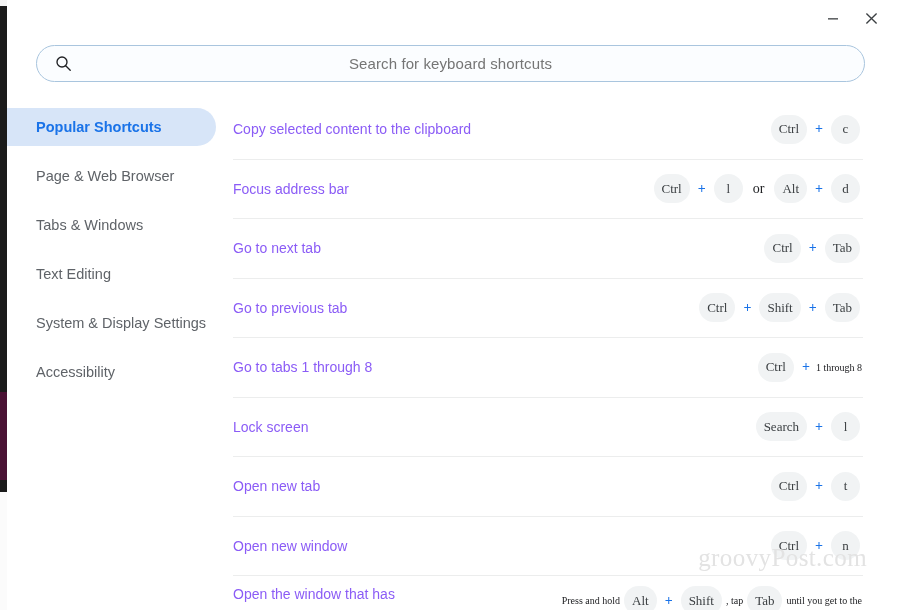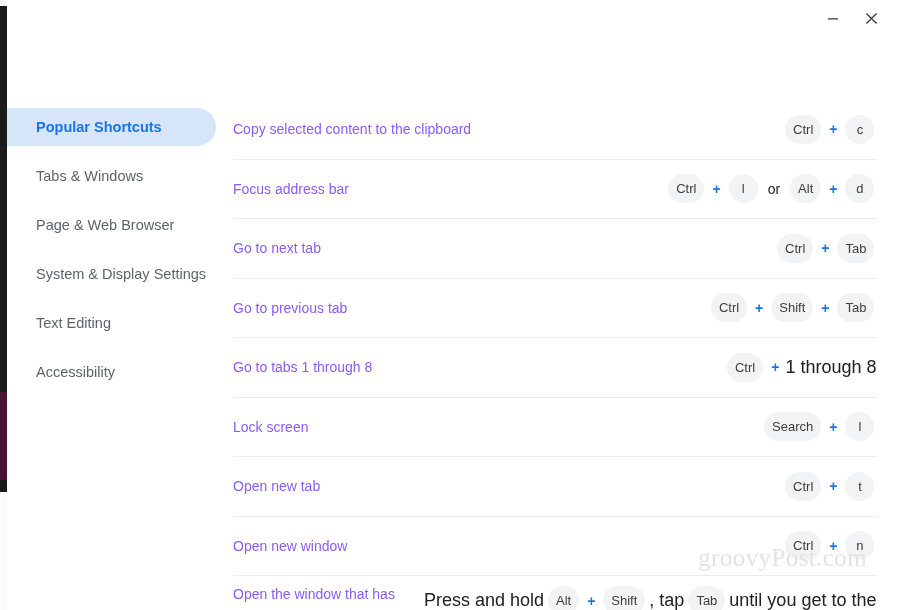--- a/index.html
+++ b/index.html
@@ -174,20 +174,21 @@
   .row-label {
     font-size: 14px;
     color: #8b5cf6;
     white-space: nowrap;
   }
   .row-keys {
     display: flex;
     align-items: center;
     gap: 0px;
     white-space: nowrap;
+    font-family: Liberation Serif, serif;
   }
 
   .keycap {
     display: inline-flex;
     align-items: center;
     justify-content: center;
     min-width: 29px;
     height: 29px;
     padding: 0 8px;
     background: #f1f3f4;
@@ -196,21 +197,21 @@
     color: #3c4043;
     margin: 0 3px;
   }
   .plus {
     color: #1a73e8;
     font-size: 14px;
     font-weight: bold;
     margin: 0 5px;
   }
   .plain {
-    font-size: 18px;
+    font-size: 10px;
     color: #202124;
     margin: 0 1px;
   }
   .orword {
     font-size: 14px;
     color: #202124;
     margin: 0 7px;
   }
 
   
@@ -258,38 +259,49 @@
     </div>
     <div class="win-btn">
       <span>
         <svg width="15" height="15" viewBox="0 0 15 15">
           <path d="M2.4 2.4 L12.6 12.6 M12.6 2.4 L2.4 12.6" stroke="#3c4043" stroke-width="1.35" fill="none"></path>
         </svg>
       </span>
     </div>
   </div>
 
+  <div class="searchwrap">
+    <div class="searchbar">
+      <span class="search-icon">
+        <svg width="17" height="17" viewBox="0 0 17 17">
+          <circle cx="7" cy="7" r="5" stroke="#202124" stroke-width="1.35" fill="none"></circle>
+          <path d="M10.7 10.7 L15.2 15.2" stroke="#202124" stroke-width="1.35" stroke-linecap="round" fill="none"></path>
+        </svg>
+      </span>
+      <input class="search-placeholder" type="text" placeholder="Search for keyboard shortcuts" style="">
+    </div>
+  </div>
 
   <div class="content">
 
     <div class="sidebar">
         <div class="side-item selected">
           <span>Popular Shortcuts</span>
         </div>
         <div class="side-item">
+          <span>Page &amp; Web Browser</span>
+        </div>
+        <div class="side-item">
           <span>Tabs &amp; Windows</span>
         </div>
         <div class="side-item">
-          <span>Page &amp; Web Browser</span>
+          <span>Text Editing</span>
         </div>
         <div class="side-item">
           <span>System &amp; Display Settings</span>
-        </div>
-        <div class="side-item">
-          <span>Text Editing</span>
         </div>
         <div class="side-item">
           <span>Accessibility</span>
         </div>
       </div>
 
     <div class="list">
         <div class="row">
           <div class="row-label">Copy selected content to the clipboard</div>
           <div class="row-keys">

